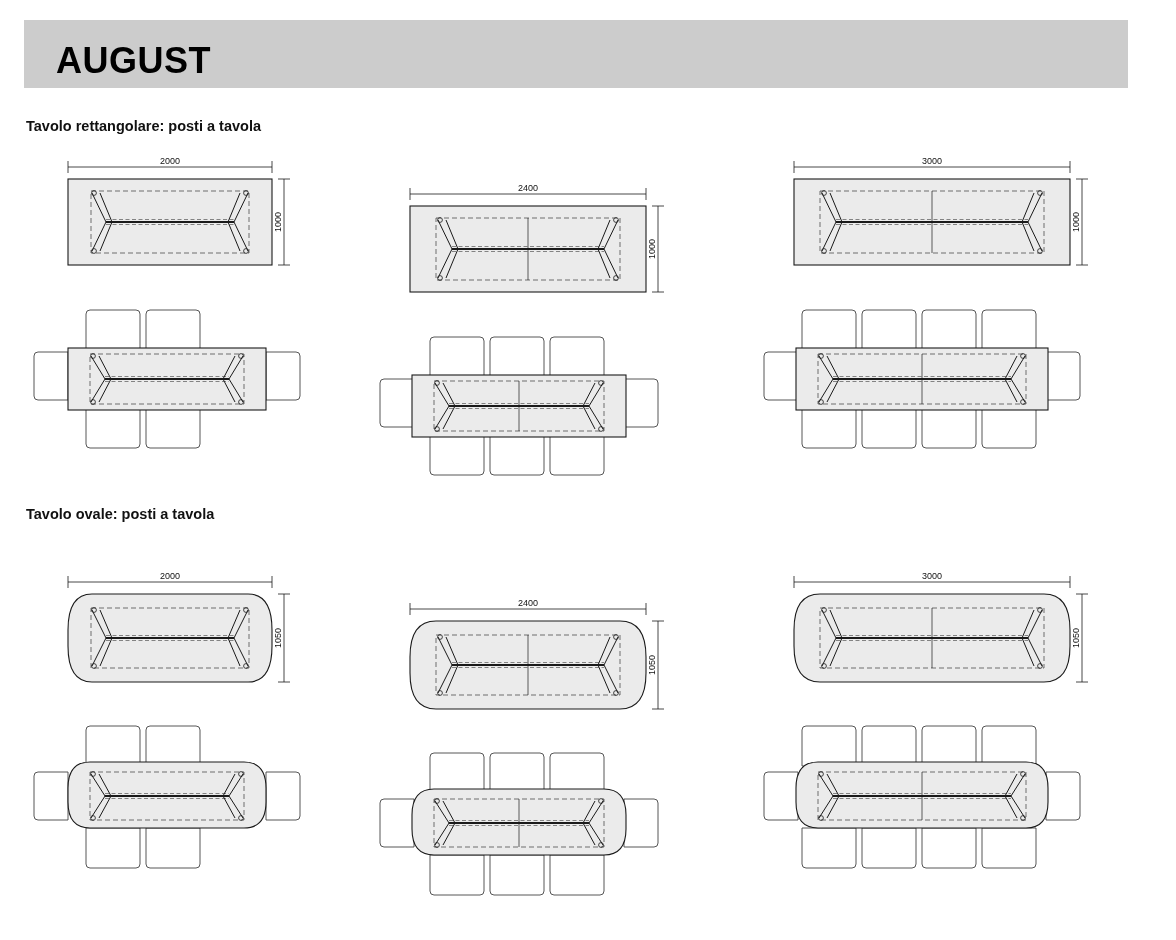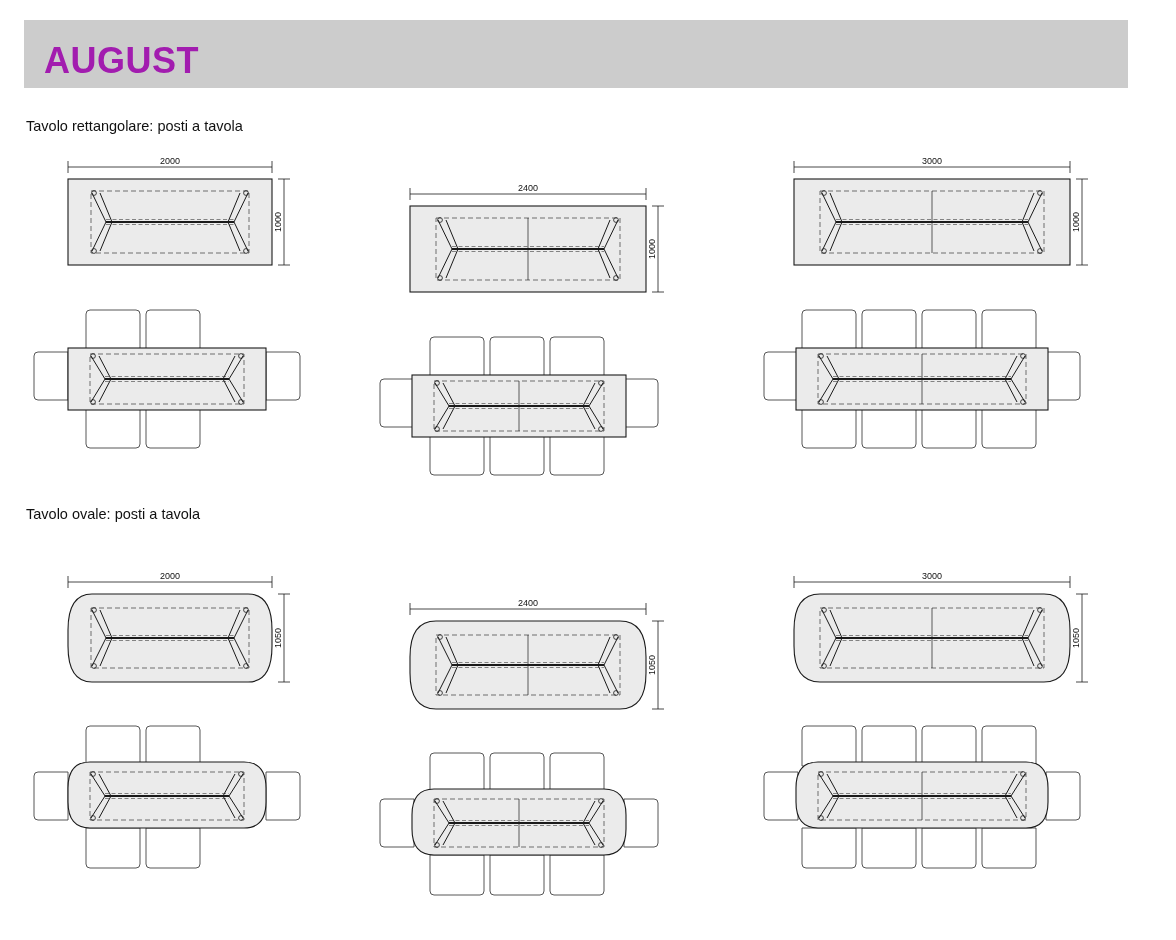--- a/index.html
+++ b/index.html
@@ -24,32 +24,32 @@
     width: 1104px;
     height: 68px;
     background: #cccccc;
     display: flex;
     align-items: center;
   }
   .header-title {
     font-size: 36px;
     font-weight: bold;
     letter-spacing: 0.5px;
-    padding-left: 20px;
-    color: #a21caf;
+    padding-left: 32px;
+    color: #000000;
     font-family: "Liberation Sans", sans-serif;
     margin-top: 14px;
   }
 
   
   .section-title {
     position: absolute;
     left: 26px;
     font-size: 14.5px;
-    font-weight: normal;
+    font-weight: bold;
     color: #111111;
   }
   #sec-title-rect { top: 118px; }
   #sec-title-oval { top: 506px; }
 
   
   .fig {
     position: absolute;
   }
   .fig svg { display: block; }

